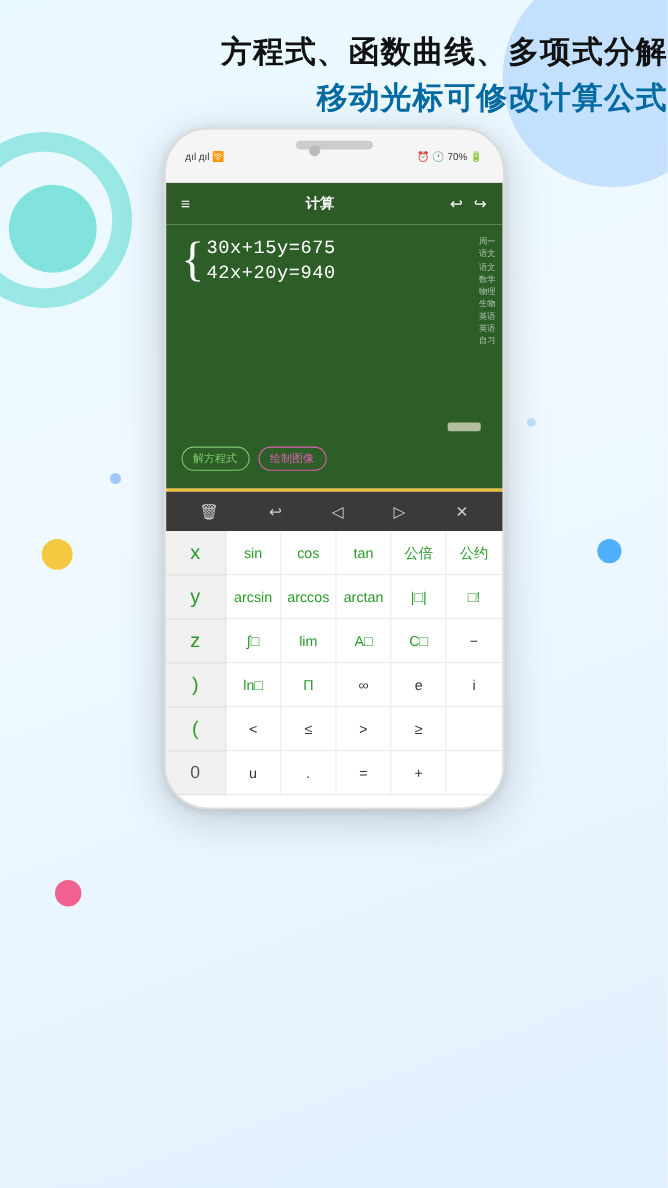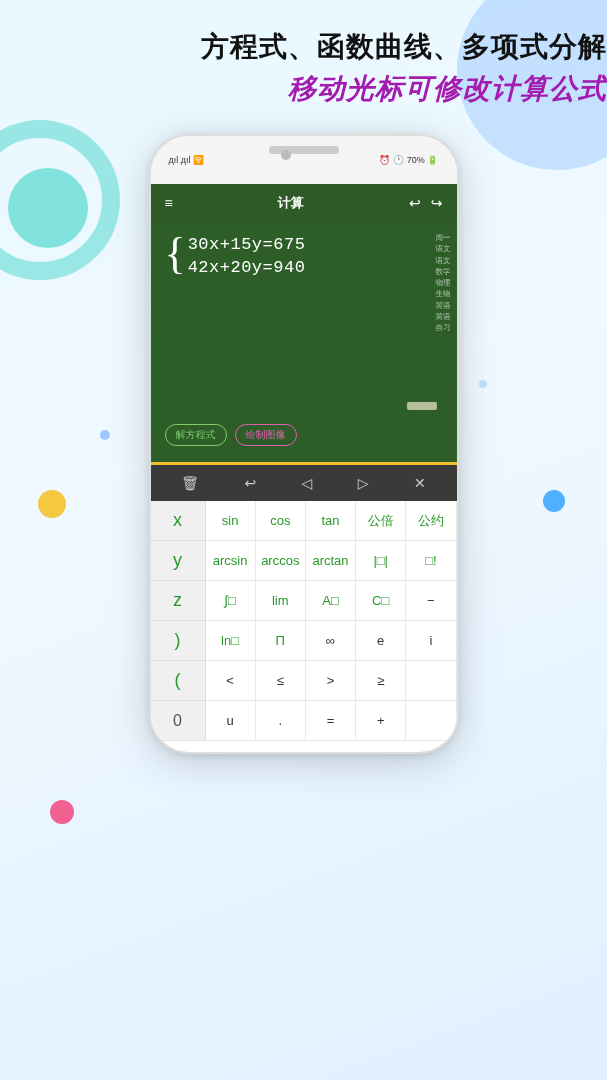--- a/index.html
+++ b/index.html
@@ -80,30 +80,29 @@
     }
     .title-line1 {
       font-size: 28px;
       font-weight: 700;
       color: #111;
       letter-spacing: 1px;
     }
     .title-line2 {
       font-size: 28px;
       font-weight: 700;
-      color: #a21caf;
+      color: #0369a1;
       letter-spacing: 1px;
       margin-top: 4px;
-      font-style: italic;
     }
 
     
     .phone-wrapper {
       position: absolute;
-      top: 134px;
+      top: 116px;
       left: 50%;
       transform: translateX(-50%);
       width: 310px;
       height: 444px;
       z-index: 5;
     }
     .phone-frame {
       width: 310px;
       height: 620px;
       background: #fff;

